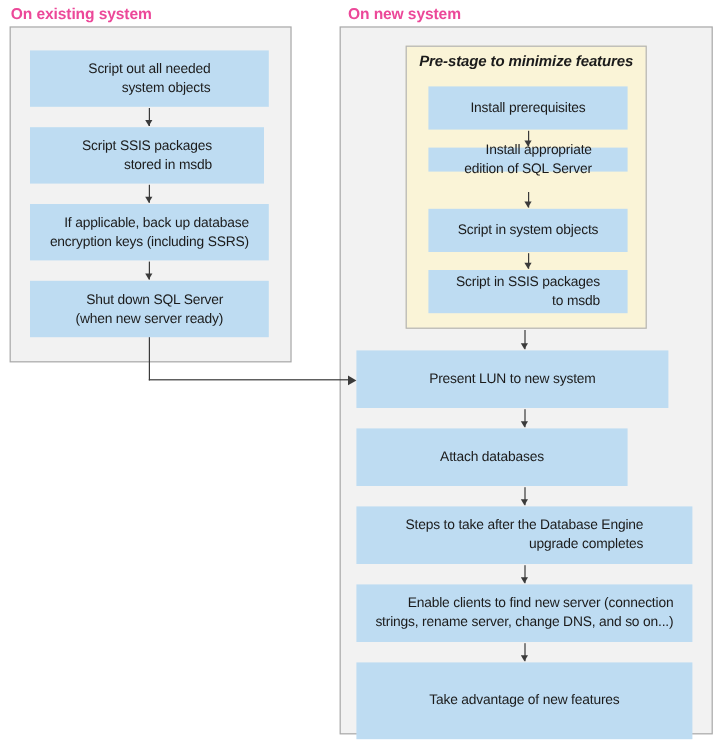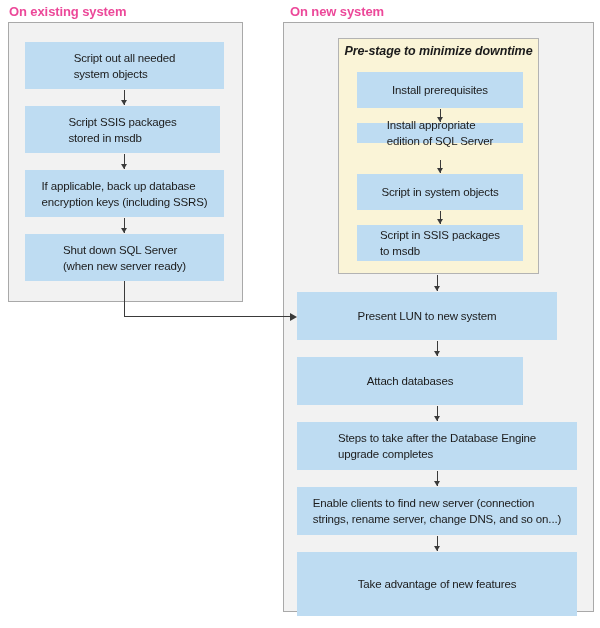--- a/index.html
+++ b/index.html
@@ -19,21 +19,21 @@
     position:absolute;background:#faf4d7;border:1px solid #b3b3b3;
     box-sizing:border-box;
   }
   .prestage-title{
     position:absolute;font-size:12.5px;font-weight:bold;font-style:italic;
     text-align:center;letter-spacing:-0.1px;
   }
   .box{
     position:absolute;background:#bedcf2;box-sizing:border-box;
     display:flex;align-items:center;justify-content:center;
-    text-align:left;font-size:11.5px;line-height:16px;
+    text-align:right;font-size:11.5px;line-height:16px;
     letter-spacing:-0.15px;white-space:pre-line;
   }
   .arrow-v{position:absolute;width:1px;background:#3a3a3a;}
   .arrow-v::after{
     content:"";position:absolute;left:-3px;bottom:0;width:0;height:0;
     border-left:3.5px solid transparent;border-right:3.5px solid transparent;
     border-top:5px solid #3a3a3a;
   }
   .line-v{position:absolute;width:1px;background:#3a3a3a;}
   .line-h{position:absolute;height:1px;background:#3a3a3a;}
@@ -47,21 +47,21 @@
 <body>
 
 <div class="canvas">
 
   <div class="col-heading" style="left:9px;top:4px">On existing system</div>
   <div class="col-heading" style="left:290px;top:4px">On new system</div>
 
   <div class="panel" style="left:8px;top:22px;width:235px;height:280px"></div>
   <div class="panel" style="left:283px;top:22px;width:311px;height:590px"></div>
   <div class="prestage" style="left:338px;top:38px;width:201px;height:236px"></div>
-  <div class="prestage-title" style="left:338px;top:44px;width:201px">Pre-stage to minimize downtime</div>
+  <div class="prestage-title" style="left:338px;top:44px;width:201px">Pre-stage to minimize features</div>
 
   <div class="box" style="left:25px;top:42px;width:199px;height:47px">Script out all needed
 system objects</div>
   <div class="box" style="left:25px;top:106px;width:195px;height:47px">Script SSIS packages
 stored in msdb</div>
   <div class="box" style="left:25px;top:170px;width:199px;height:47px">If applicable, back up database
 encryption keys (including SSRS)</div>
   <div class="box" style="left:25px;top:234px;width:199px;height:47px">Shut down SQL Server
 (when new server ready)</div>
 

